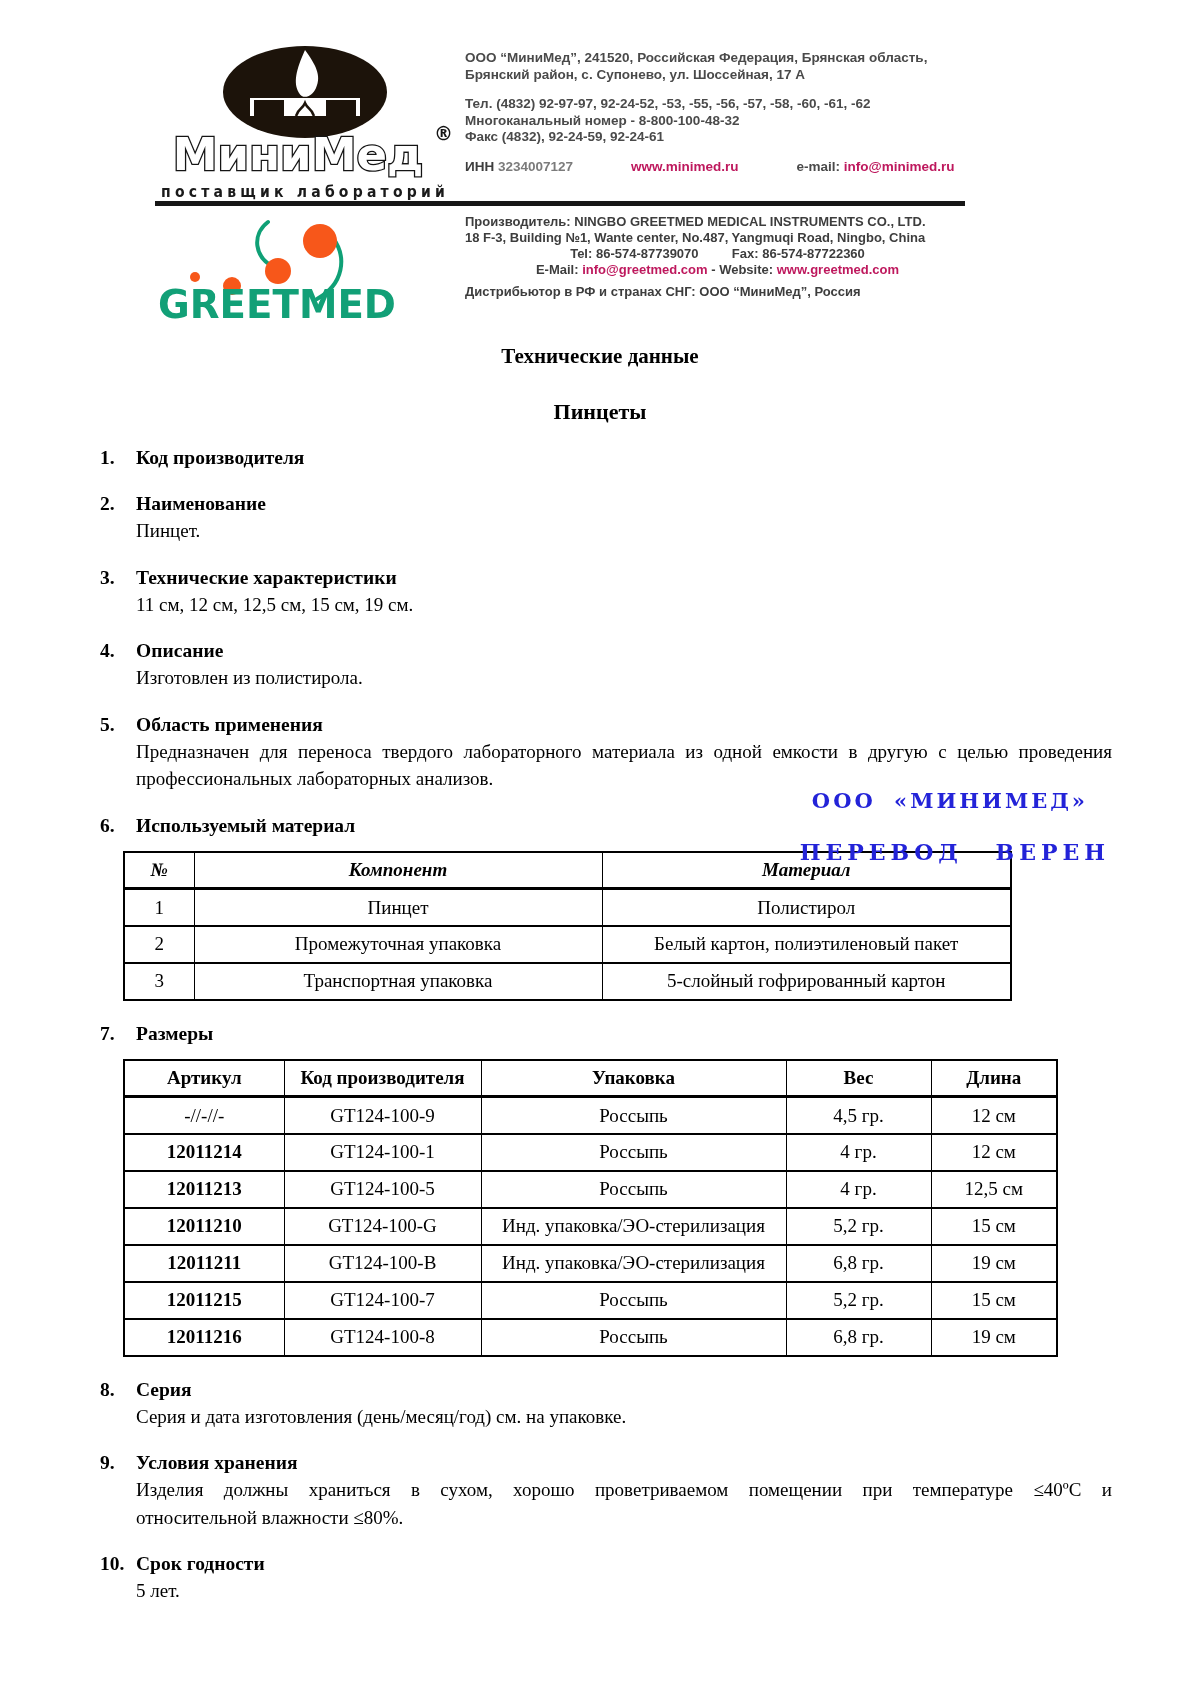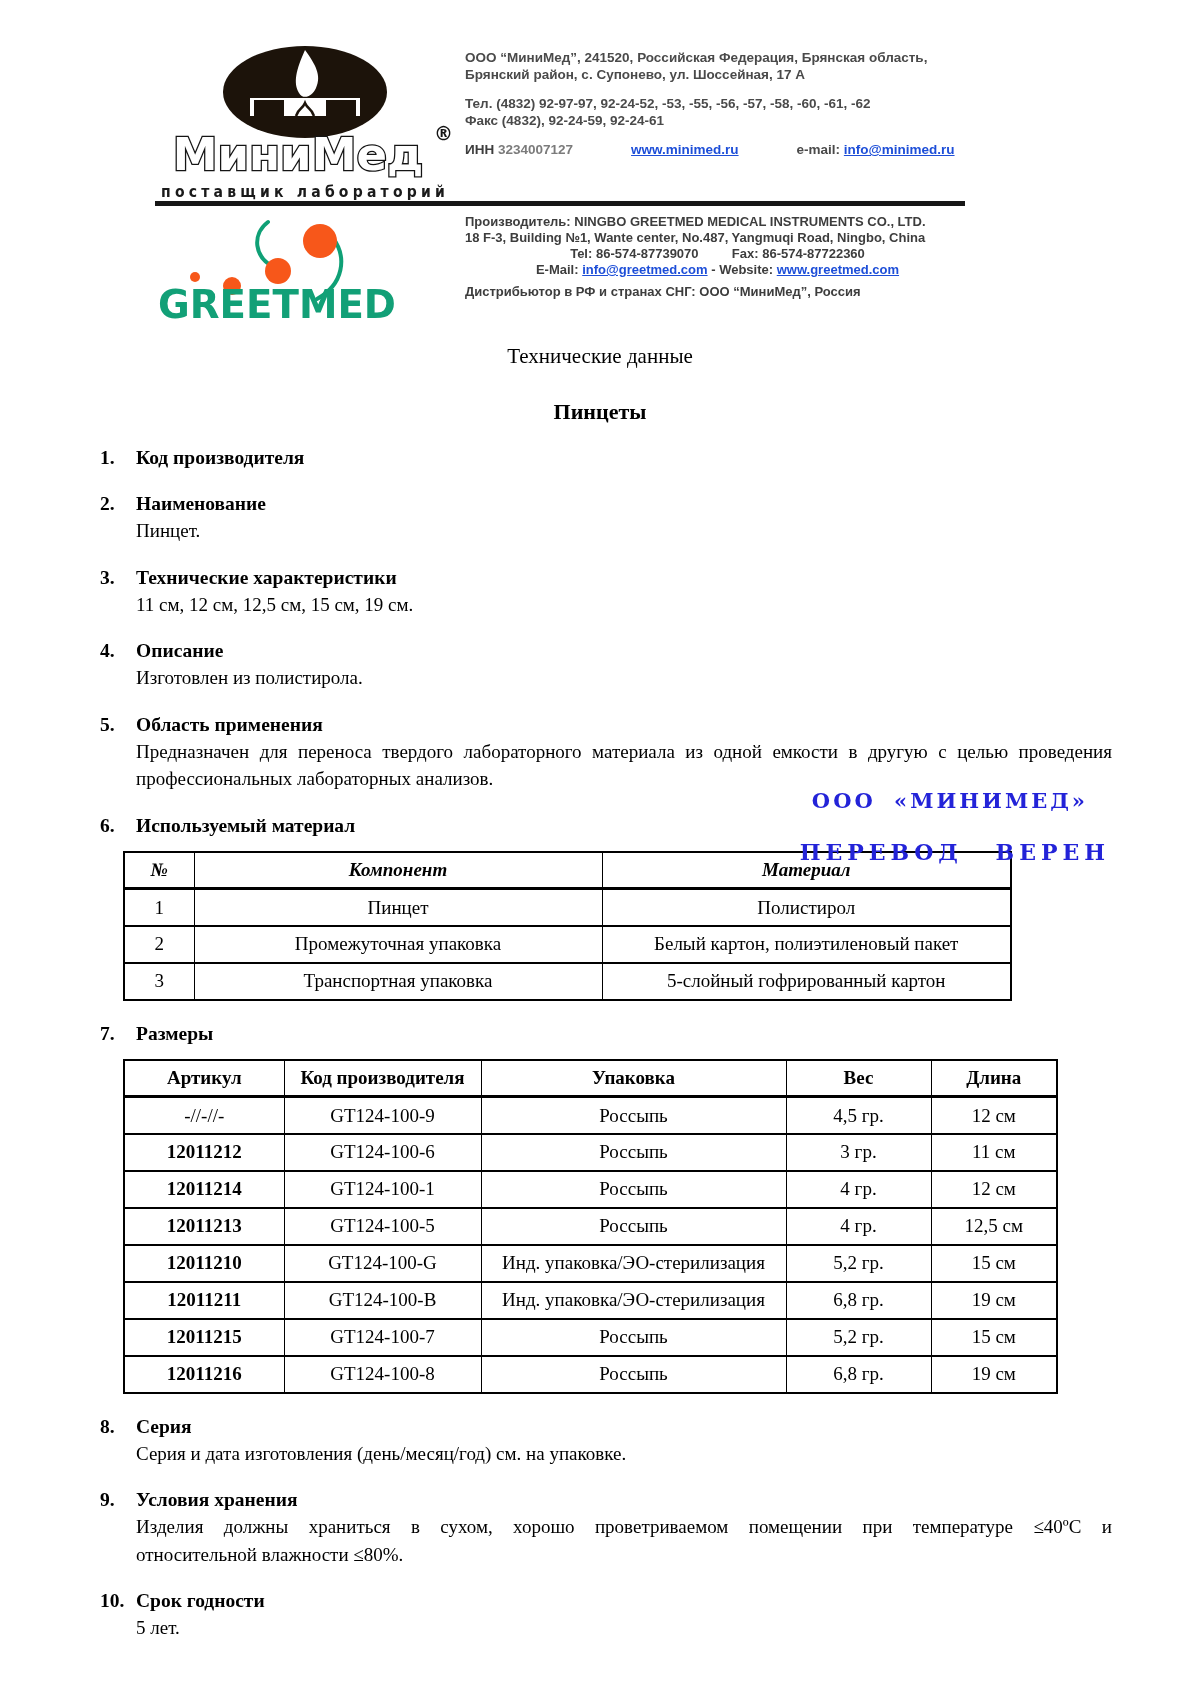--- a/index.html
+++ b/index.html
@@ -13,32 +13,32 @@
   
   header { position:relative; height:332px; }
   .logo-block { position:absolute; left:150px; top:42px; width:310px; }
   .company   { position:absolute; left:465px; top:50px; width:505px;
                font-family:"Liberation Sans", sans-serif; font-weight:bold;
                font-size:13.5px; line-height:16.5px; color:#4a4a4a; }
   .company div { white-space:nowrap; }
   .company .blk { margin-bottom:13px; }
   .inn-row { display:flex; align-items:baseline; gap:58px; }
   .inn-num { color:#7b7b7b; }
-  a.lnk { color:#1d4ed8; text-decoration:underline; cursor:pointer; }
+  a.lnk { color:#be185d; cursor:pointer; }
   .rule { position:absolute; left:155px; top:201px; width:810px; height:5px; background:#161616; }
   .greetmed { position:absolute; left:148px; top:210px; width:255px; height:120px; }
   .producer { position:absolute; left:465px; top:214px; width:505px;
               font-family:"Liberation Sans", sans-serif; font-weight:bold;
               font-size:13px; line-height:16px; color:#3d3d3d; }
   .producer div { white-space:nowrap; }
   .producer .ctr { text-align:center; }
   .producer .dist { margin-top:6px; }
 
   
-  h1.doc-title { margin-top:12px; text-align:center; font-size:21px; font-weight:normal; }
+  h1.doc-title { margin-top:12px; text-align:center; font-size:21px; font-weight:bold; }
   h2.prod-title { margin-top:30px; text-align:center; font-size:22px; font-weight:bold; }
 
   
   .sec { display:grid; grid-template-columns:36px 1fr; margin:19px 88px 0 100px; }
   .sec-num, .sec-title { font-size:19.5px; font-weight:bold; line-height:27px; }
   .sec-body { grid-column:2; font-size:19px; line-height:27.5px; }
   .jline { text-align:justify; text-align-last:justify; }
 
   
   table.t { border-collapse:collapse; table-layout:fixed; margin-left:23px;
@@ -87,20 +87,21 @@
       </svg>
     </div>
 
     <div class="company">
       <div class="blk">
         <div>ООО “МиниМед”, 241520, Российская Федерация, Брянская область,</div>
         <div>Брянский район,  с. Супонево, ул. Шоссейная, 17 А</div>
       </div>
       <div class="blk">
         <div>Тел. (4832) 92-97-97, 92-24-52, -53, -55, -56, -57, -58, -60, -61, -62</div>
+        <div>Многоканальный номер - 8-800-100-48-32</div>
         <div>Факс (4832), 92-24-59, 92-24-61</div>
       </div>
       <div class="inn-row">
         <span>
           <span style="color:#3d3d3d">ИНН</span>
           <span class="inn-num">3234007127</span>
         </span>
         <a class="lnk">www.minimed.ru</a>
         <span>
           <span>e-mail:</span>
@@ -243,27 +244,20 @@
           </thead>
           <tbody>
             <tr>
               <td class="art reg">-//-//-</td>
               <td>GT124-100-9</td>
               <td>Россыпь</td>
               <td>4,5 гр.</td>
               <td>12 см</td>
             </tr>
             <tr>
-              <td class="art">12011212</td>
-              <td>GT124-100-6</td>
-              <td>Россыпь</td>
-              <td>3 гр.</td>
-              <td>11 см</td>
-            </tr>
-            <tr>
               <td class="art">12011214</td>
               <td>GT124-100-1</td>
               <td>Россыпь</td>
               <td>4 гр.</td>
               <td>12 см</td>
             </tr>
             <tr>
               <td class="art">12011213</td>
               <td>GT124-100-5</td>
               <td>Россыпь</td>

